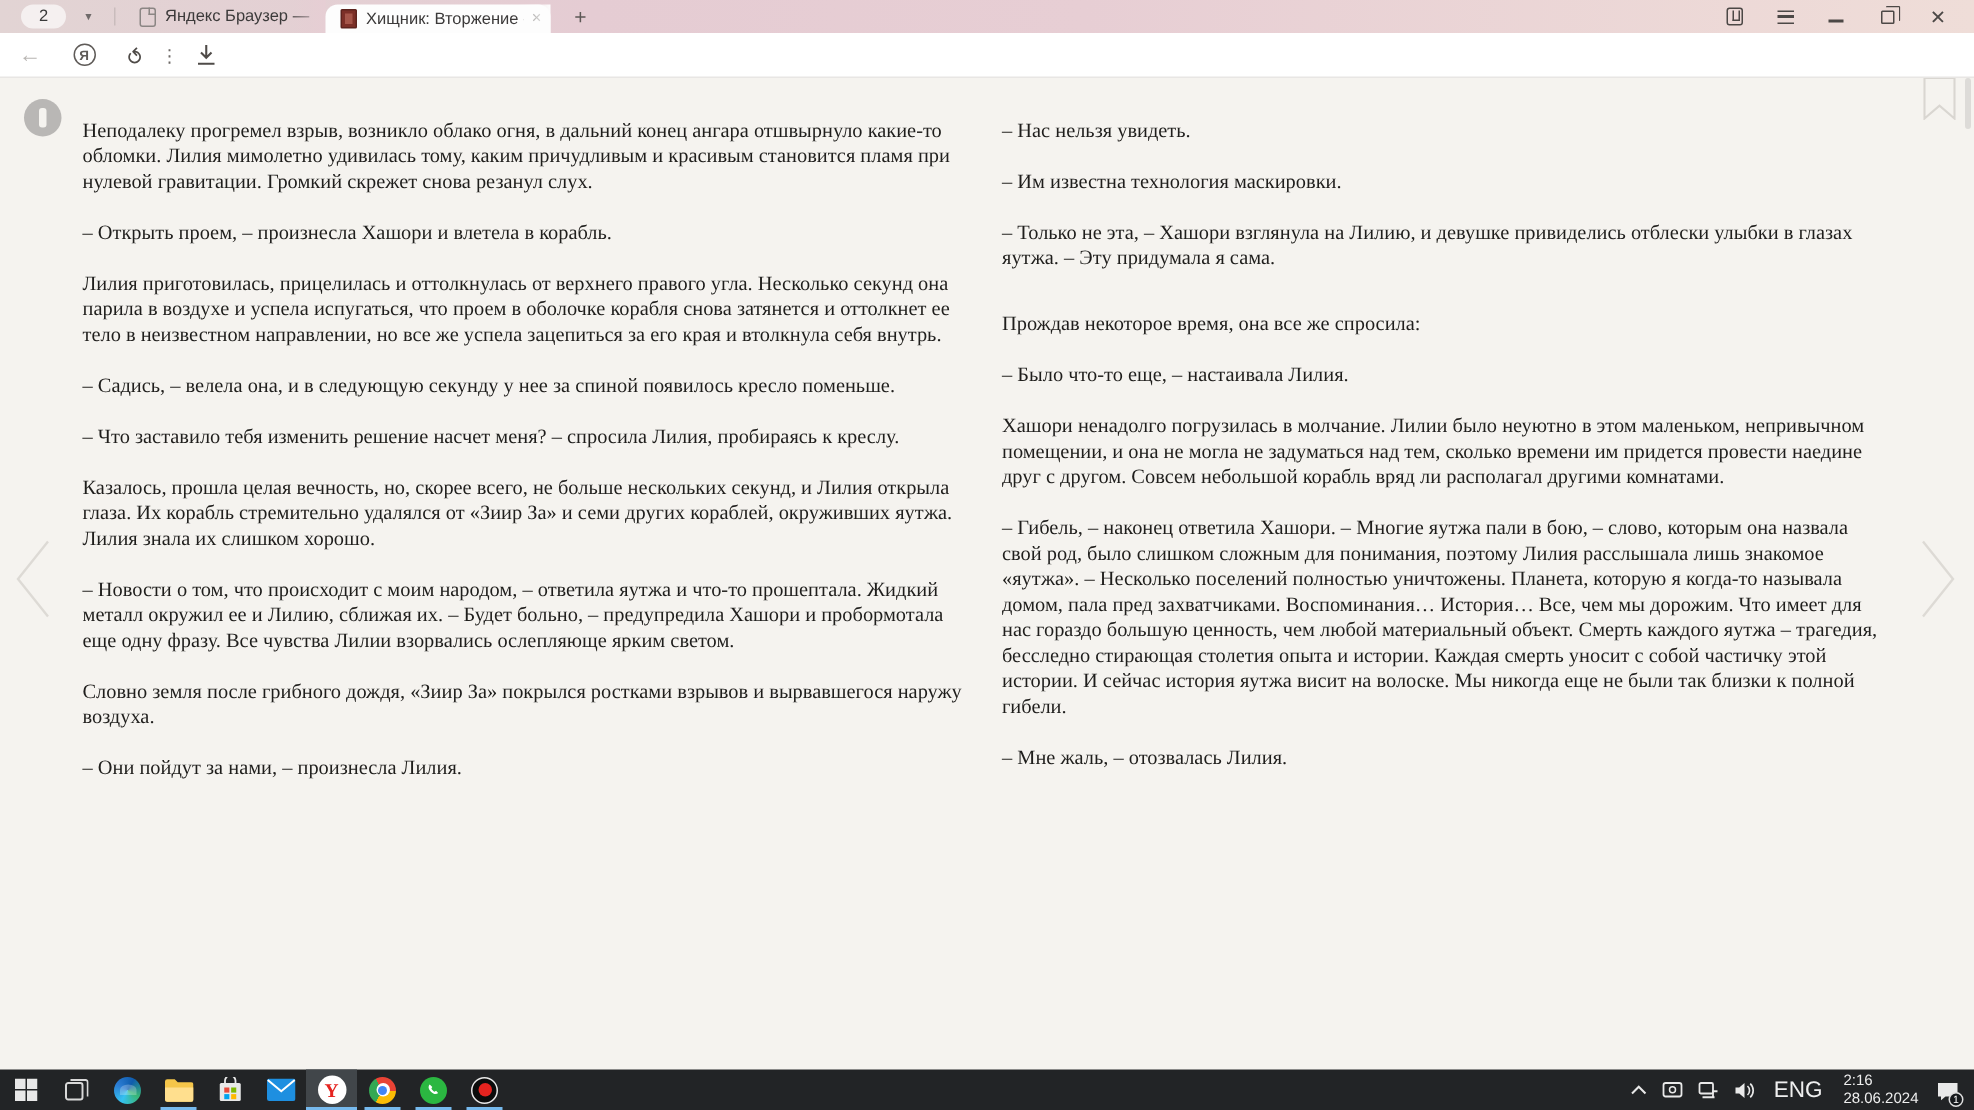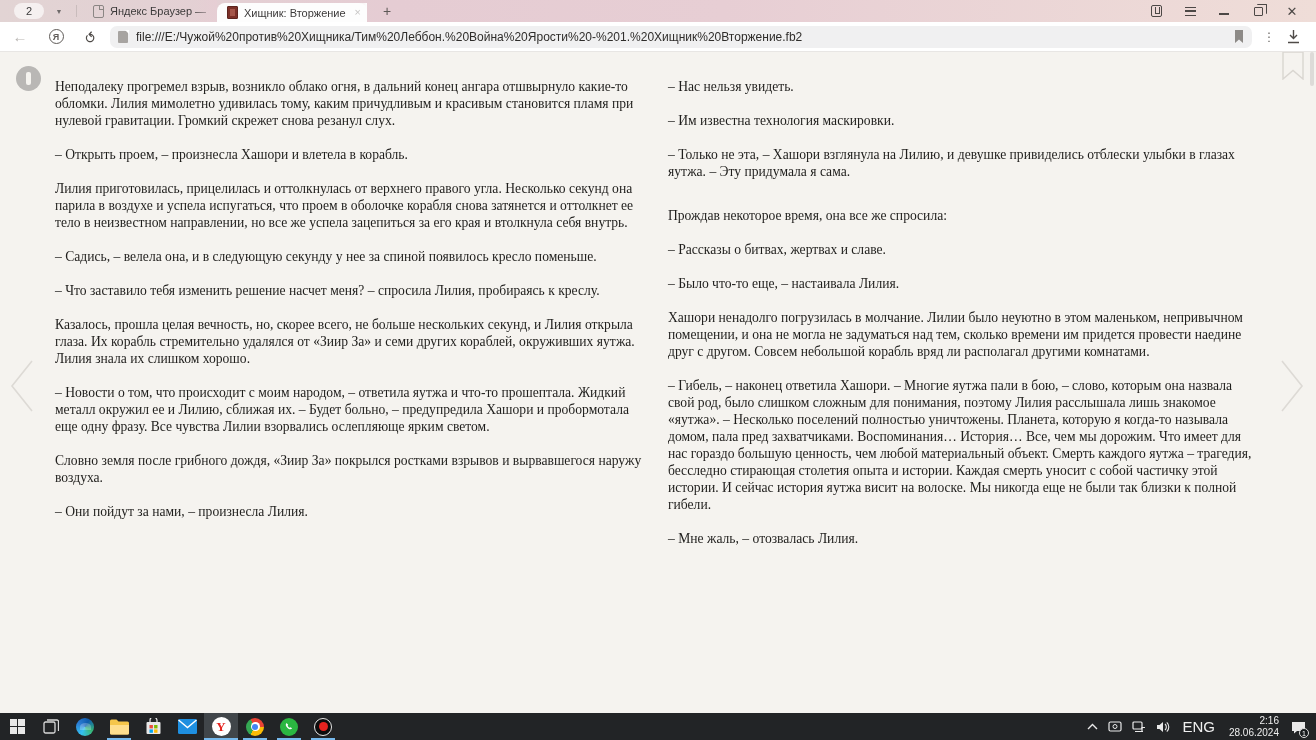--- a/index.html
+++ b/index.html
@@ -85,21 +85,21 @@
     position:absolute; left:0; top:713px; width:1316px; height:27px; background:#222426;
     display:flex; align-items:center;
   }
   .tb-btn { width:34px; height:27px; display:flex; align-items:center; justify-content:center; position:relative; cursor:pointer; flex:none; }
   .tb-btn.running:after { content:""; position:absolute; left:5px; right:5px; bottom:0; height:2px; background:#76b9ed; }
   .tb-btn.active-app { background:#41464a; }
   .tb-btn.active-app:after { left:0; right:0; }
   .tray { margin-left:auto; display:flex; align-items:center; height:27px; }
   .tray-item { display:flex; align-items:center; justify-content:center; height:27px; padding:0 5px; cursor:pointer; color:#e9e9e9; }
   .tray-lang { font-size:15px; color:#efefef; padding:0 7px; }
-  .tray-clock { font-size:10px; color:#efefef; text-align:right; line-height:12px; padding:0 7px; cursor:pointer; }
+  .tray-clock { font-size:10px; color:#efefef; line-height:12px; padding:0 7px; cursor:pointer; }
   .tray-notif { position:relative; padding:0 10px 0 5px; cursor:pointer; }
   .notif-badge { position:absolute; right:7px; bottom:2px; width:10px; height:10px; border-radius:50%; background:#16191c; border:1px solid #dfdfdf; color:#ffffff; font-size:7px; display:flex; align-items:center; justify-content:center; }
 
   
   .icn { display:block; }
 </style>
 </head>
 <body>
 
 <div class="tabstrip">
@@ -146,29 +146,20 @@
   <div class="nav-btn" style="margin-left:8px;">
     <span class="back-arrow">←</span>
   </div>
   <div class="nav-btn" style="margin-left:12px;">
     <span class="protect-circle">Я</span>
   </div>
   <div class="nav-btn" style="margin-left:10px;">
     <span class="reload-g">⟳</span>
   </div>
 
-  <div class="addressbar">
-    <span class="url-doc-ico"></span>
-    <span class="url-text">file:///E:/Чужой%20против%20Хищника/Тим%20Леббон.%20Война%20Ярости%20-%201.%20Хищник%20Вторжение.fb2</span>
-    <span class="ab-flag">
-      <svg class="icn" width="10" height="13" viewBox="0 0 10 13">
-          <path d="M1 0 h8 v13 l-4 -3.6 l-4 3.6 z" fill="#8d8a87"></path>
-        </svg>
-    </span>
-  </div>
 
   <div class="dots-btn">⋮</div>
   <div class="dl-btn">
     <svg class="icn" width="13" height="14" viewBox="0 0 13 14">
         <path d="M6.5 0 v8 M3 5 l3.5 3.5 L10 5 M1 12.5 h11" stroke="#4f4b48" stroke-width="1.4" fill="none"></path>
       </svg>
   </div>
 </div>
 
 <div class="content">
@@ -202,21 +193,20 @@
         <p class="para">– Новости о том, что происходит с моим народом, – ответила яутжа и что-то прошептала. Жидкий металл окружил ее и Лилию, сближая их. – Будет больно, – предупредила Хашори и пробормотала еще одну фразу. Все чувства Лилии взорвались ослепляюще ярким светом.</p>
         <p class="para">Словно земля после грибного дождя, «Зиир За» покрылся ростками взрывов и вырвавшегося наружу воздуха.</p>
         <p class="para">– Они пойдут за нами, – произнесла Лилия.</p>
       </div>
     <div class="col">
         <p class="para">– Нас нельзя увидеть.</p>
         <p class="para">– Им известна технология маскировки.</p>
         <p class="para">– Только не эта, – Хашори взглянула на Лилию, и девушке привиделись отблески улыбки в глазах яутжа. – Эту придумала я сама.</p>
         <p class="para spacer"></p>
         <p class="para">Прождав некоторое время, она все же спросила:</p>
-        <p class="para">– Рассказы о битвах, жертвах и славе.</p>
         <p class="para">– Было что-то еще, – настаивала Лилия.</p>
         <p class="para">Хашори ненадолго погрузилась в молчание. Лилии было неуютно в этом маленьком, непривычном помещении, и она не могла не задуматься над тем, сколько времени им придется провести наедине друг с другом. Совсем небольшой корабль вряд ли располагал другими комнатами.</p>
         <p class="para">– Гибель, – наконец ответила Хашори. – Многие яутжа пали в бою, – слово, которым она назвала свой род, было слишком сложным для понимания, поэтому Лилия расслышала лишь знакомое «яутжа». – Несколько поселений полностью уничтожены. Планета, которую я когда-то называла домом, пала пред захватчиками. Воспоминания… История… Все, чем мы дорожим. Что имеет для нас гораздо большую ценность, чем любой материальный объект. Смерть каждого яутжа – трагедия, бесследно стирающая столетия опыта и истории. Каждая смерть уносит с собой частичку этой истории. И сейчас история яутжа висит на волоске. Мы никогда еще не были так близки к полной гибели.</p>
         <p class="para">– Мне жаль, – отозвалась Лилия.</p>
       </div>
   </div>
 
   <div class="scroll-thumb"></div>
 </div>
 

